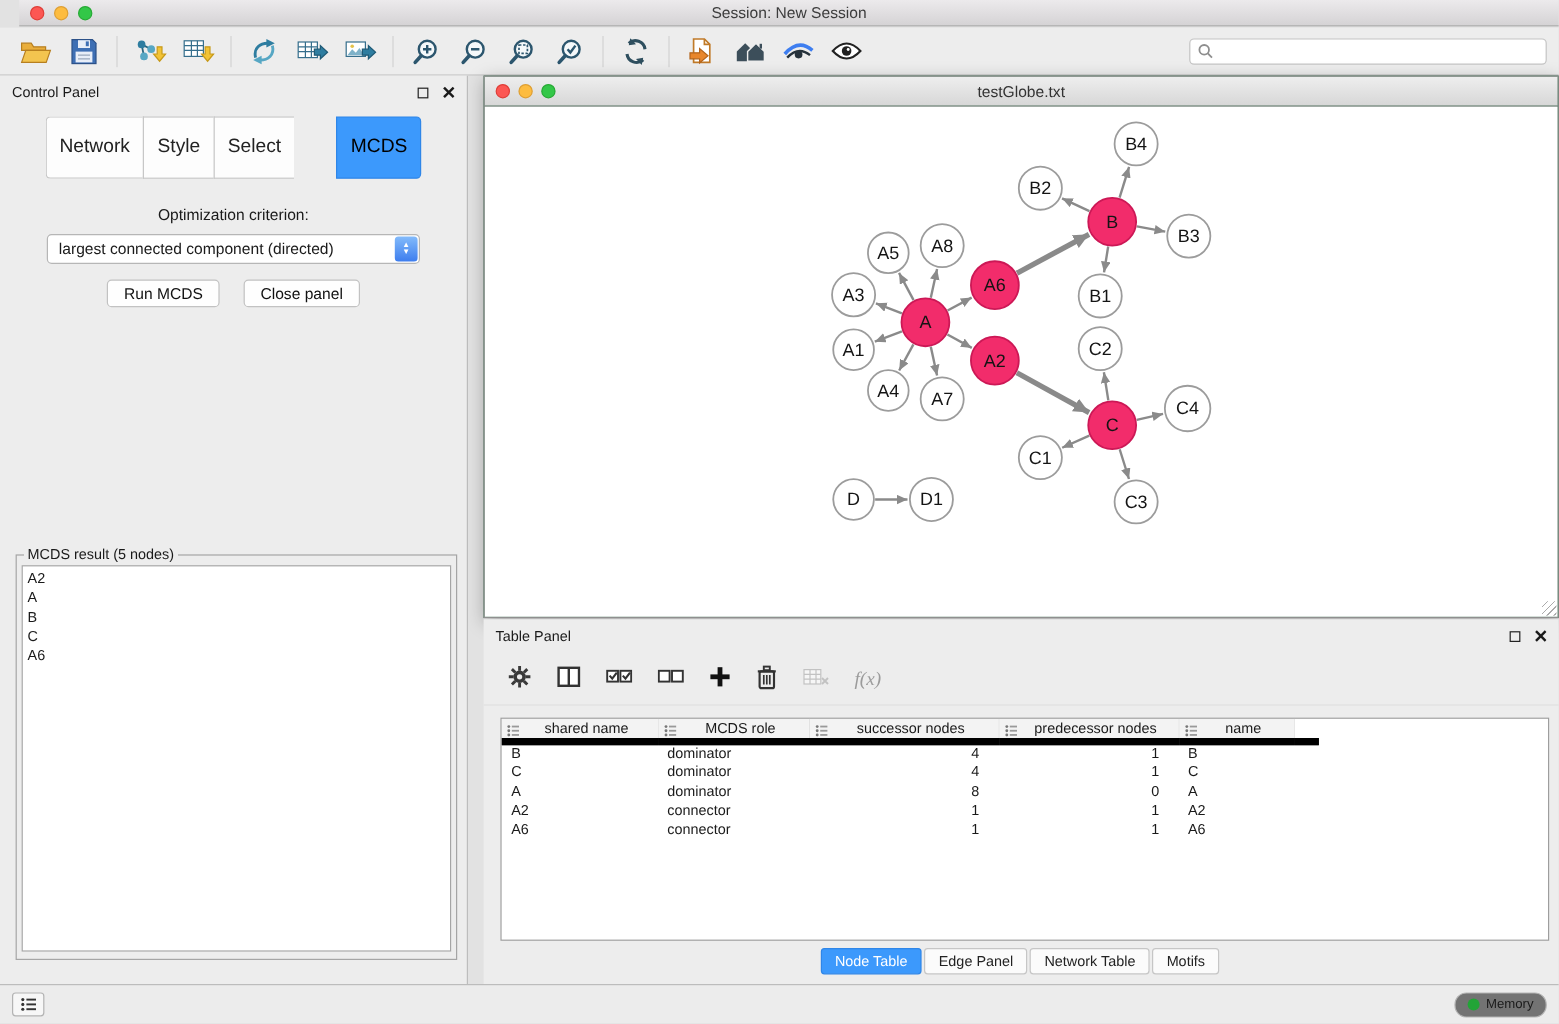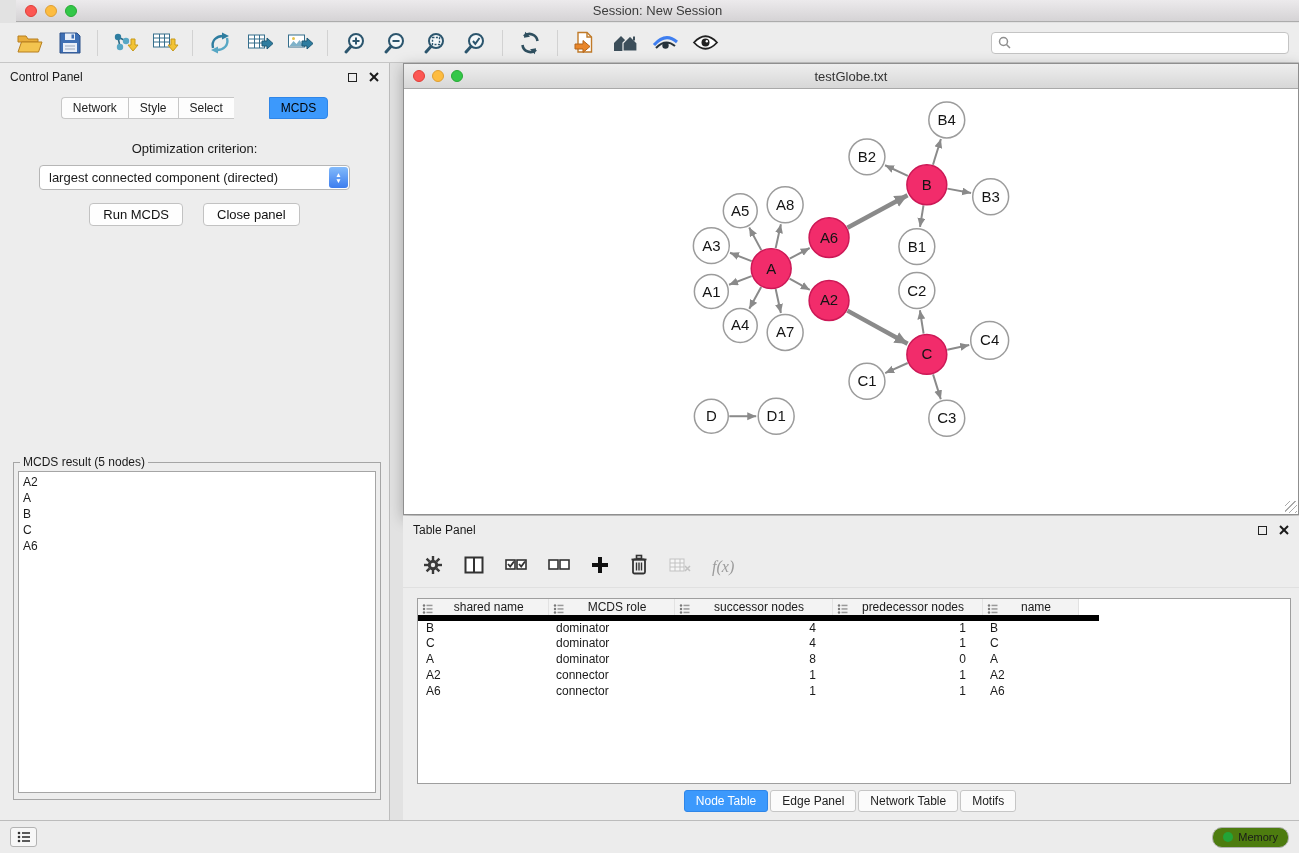--- a/index.html
+++ b/index.html
@@ -28,21 +28,21 @@
   .search-box input { border:none; outline:none; flex:1; font-size:12px; background:transparent;
     font-family:"Liberation Sans",sans-serif; }
 
   
   .control-panel { position:absolute; left:0; top:63px; width:390px; height:757px;
     background:#EDEDED; border-right:1px solid #BDBDBD; }
   .panel-header { height:28px; display:flex; align-items:center; padding:0 10px; font-size:12px; }
   .panel-controls { margin-left:auto; display:flex; align-items:center; gap:12px; }
   .win-float { width:9px; height:9px; border:1.5px solid #222; display:inline-block; }
   .cp-tabs { display:flex; justify-content:center; margin-top:6px; }
-  .cp-tab { font-size:12px; padding:3px 11px; background:#FDFDFD; border:1px solid #C7C7C7;
+  .cp-tab { font-size:16px; padding:16px 11px; background:#FDFDFD; border:1px solid #C7C7C7;
     border-right:none; color:#222; cursor:default;text-align:center; }
   .cp-tab:first-child { border-radius:4px 0 0 4px; }
   .cp-tab:last-child { border-right:1px solid #C7C7C7; border-radius:0 4px 4px 0; }
   .cp-tab.active { background:#3C99FC; border-color:#2F86E8; color:#000000;margin-left:35px; }
   .opt-label { text-align:center; margin-top:22px; font-size:13px; }
   .combo { margin:9px auto 0; width:311px; height:25px; background:#fff; border:1px solid #B6B6B6;
     border-radius:4px; display:flex; align-items:center; overflow:hidden; }
   .combo-text { flex:1; font-size:13px; padding-left:9px; white-space:nowrap; }
   .combo-stepper { width:19px; height:21px; margin-right:1px; border-radius:3px;
     background:linear-gradient(#83BBFB,#3D7DEE); color:#fff; display:flex; flex-direction:column;
@@ -87,21 +87,21 @@
   .t-tab { font-size:12px; padding:3px 11px; background:#FBFBFB; border:1px solid #C6C6C6;
     margin-right:2px; border-radius:3px; color:#222; }
   .t-tab.active { background:#3C99FC; border-color:#2F86E8; color:#fff; }
 
   
   .status-bar { position:absolute; left:0; right:0; bottom:0; height:33px; background:#ECECEC;
     border-top:1px solid #BCBCBC; display:flex; align-items:center; padding:0 10px; }
   .status-left-btn { width:27px; height:20px; border:1px solid #B3B3B3; border-radius:3px;
     background:#F7F7F7; display:flex; align-items:center; justify-content:center; }
   .memory-btn { margin-left:auto; height:21px; border:1px solid #B3B3B3; border-radius:10px;
-    background:#4d7c0f; display:flex; align-items:center; gap:5px; padding:0 10px; font-size:11px; }
+    background:#737373; display:flex; align-items:center; gap:5px; padding:0 10px; font-size:11px; }
   .memory-dot { width:10px; height:10px; border-radius:50%; background:#23A437; }
 </style>
 </head>
 <body>
 
 <div class="app">
 
   <div class="titlebar">
     <div class="traffic">
       <span class="light red"></span>

